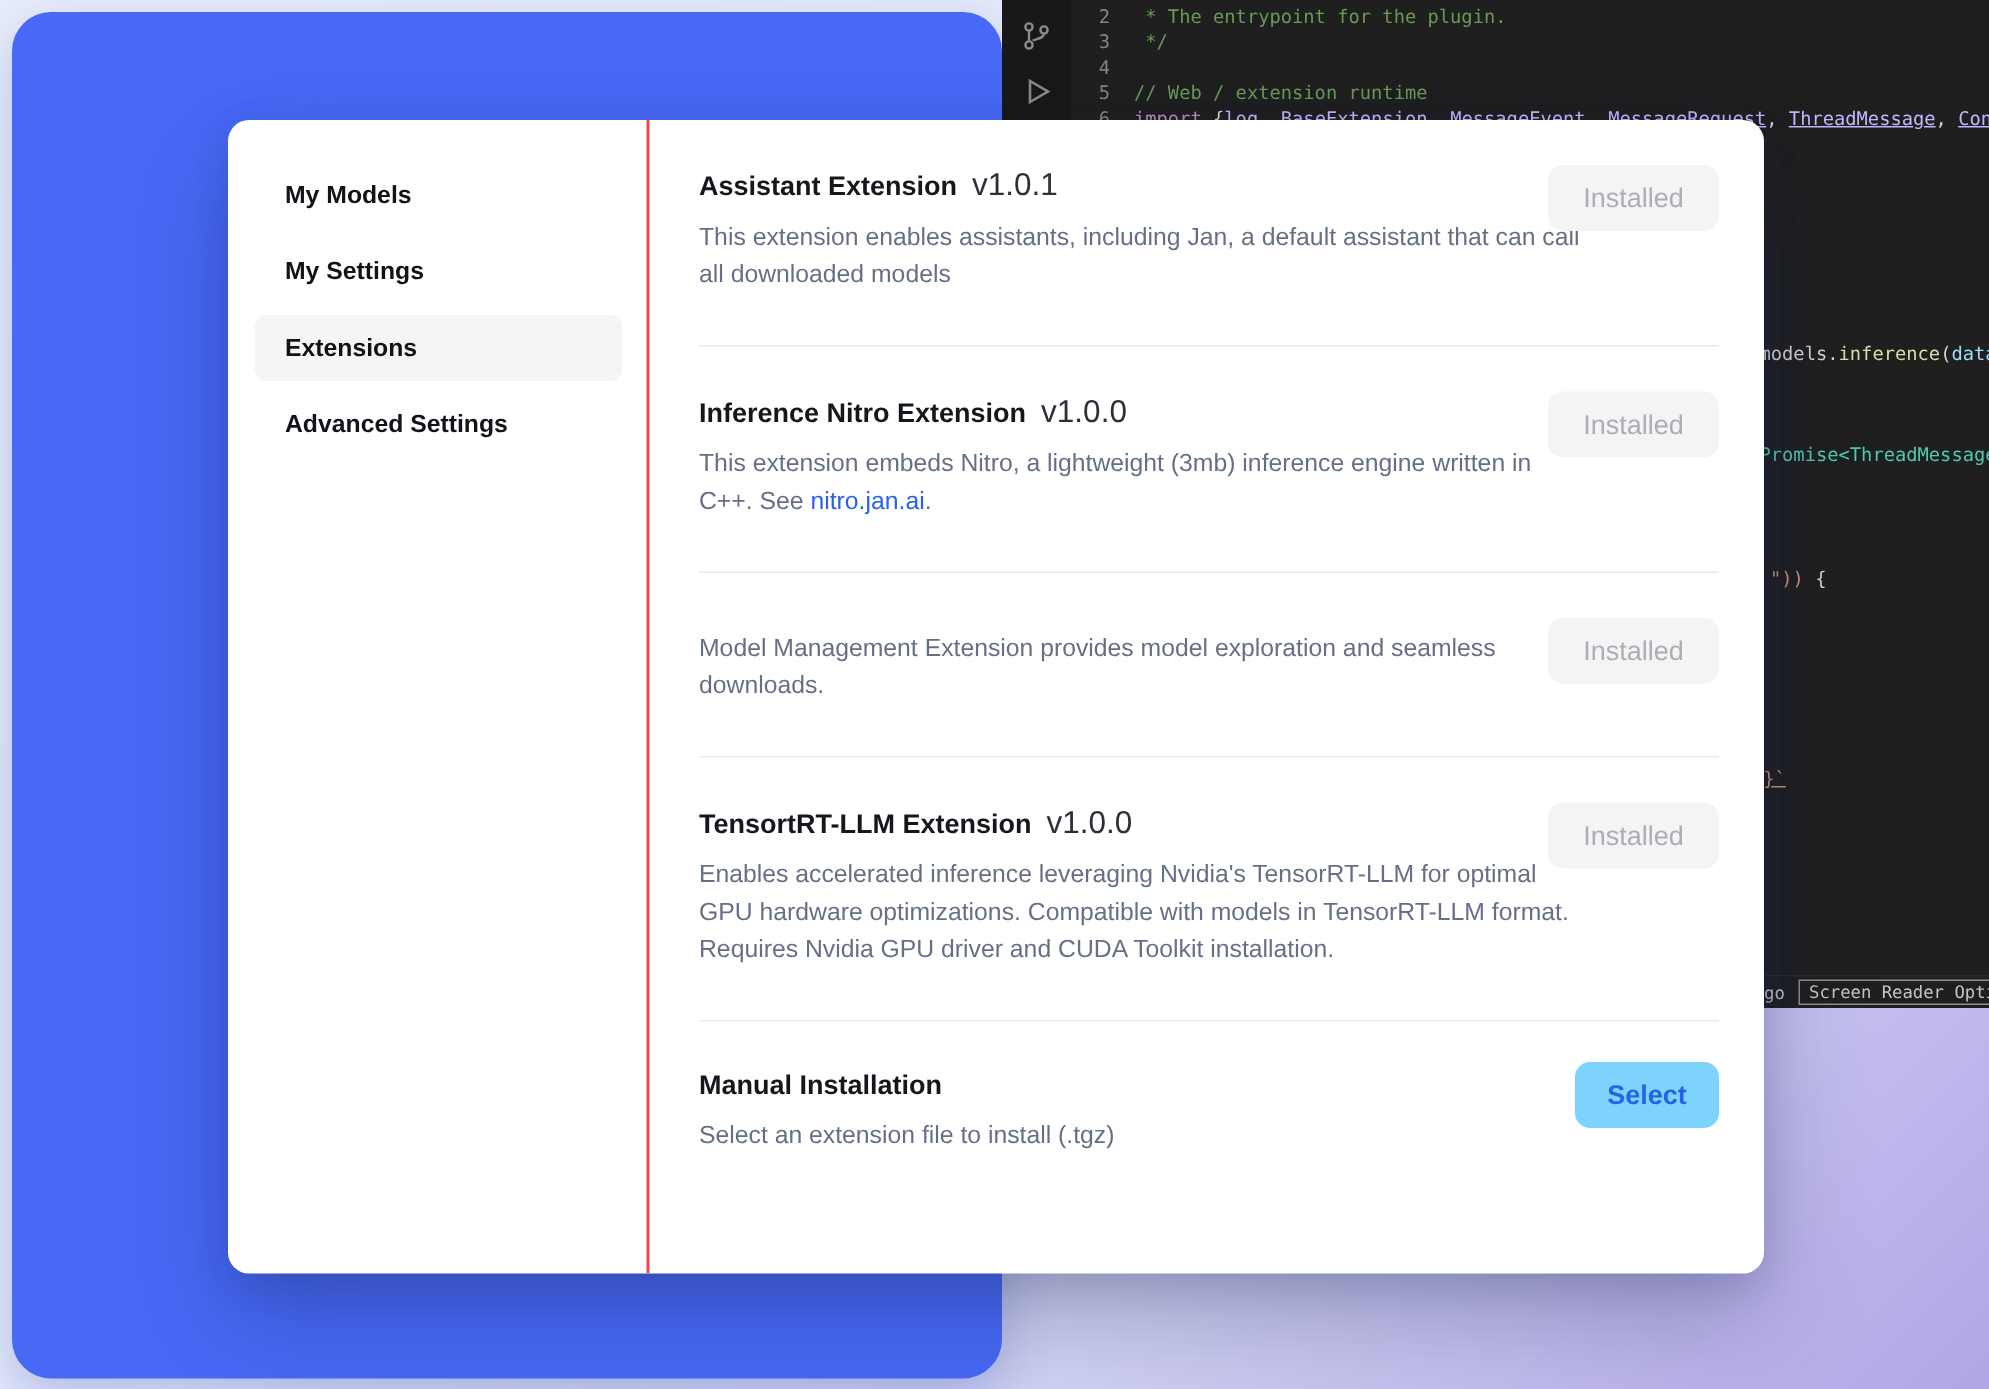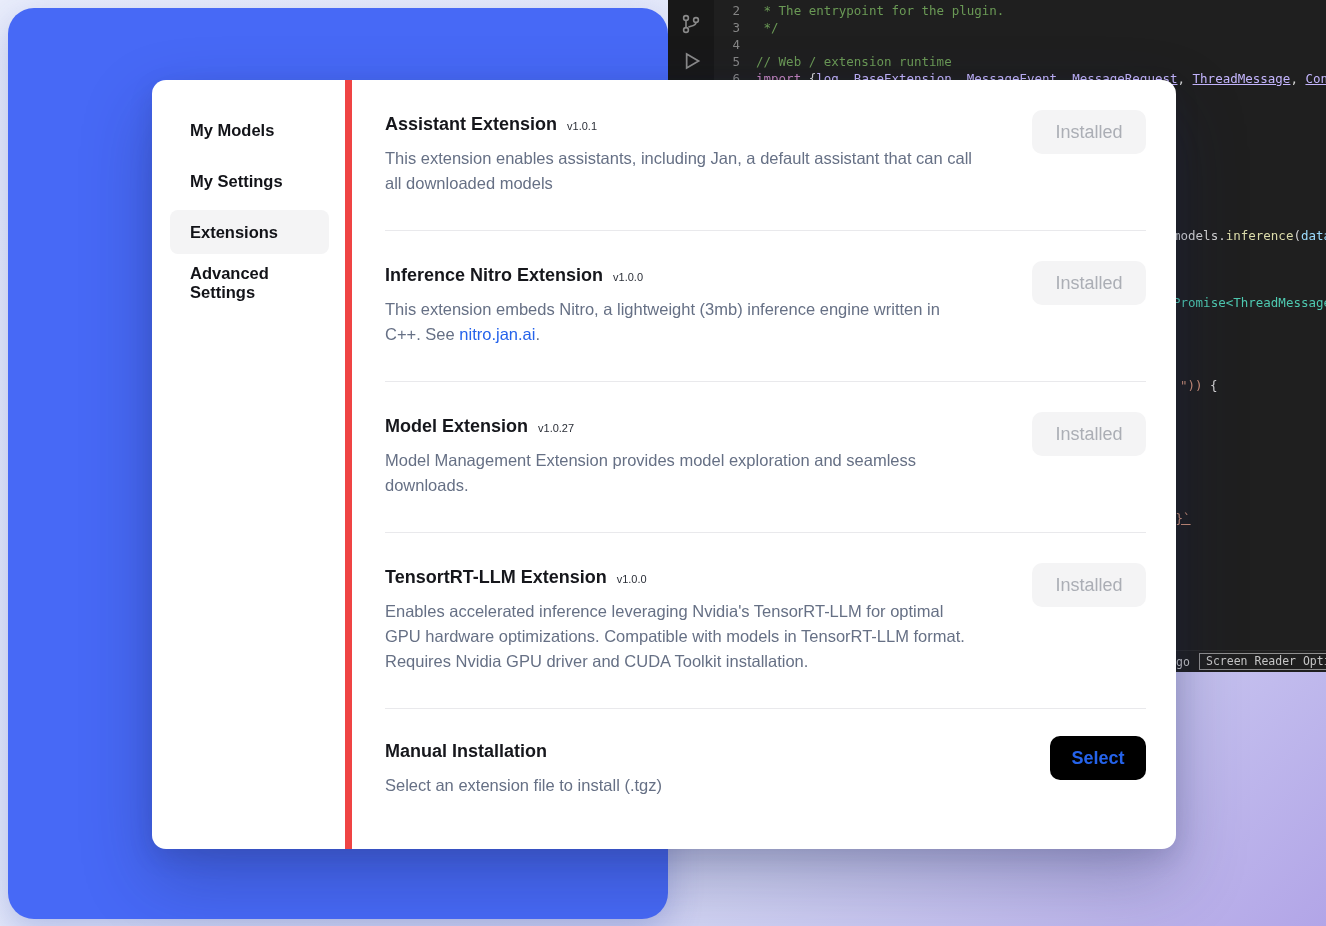--- a/index.html
+++ b/index.html
@@ -51,47 +51,47 @@
     padding:0 6px;line-height:15px;white-space:nowrap;cursor:pointer;
   }
 
   
   .modal{
     position:absolute;left:152px;top:80px;width:1024px;height:769px;
     background:#ffffff;border-radius:14px;overflow:hidden;display:flex;
     box-shadow:0 30px 70px rgba(25,35,85,.30),0 8px 24px rgba(25,35,85,.14);
   }
   .sidebar{
-    width:200px;box-sizing:border-box;border-right:7px solid #ef4444;
+    width:281px;box-sizing:border-box;border-right:2px solid #ef4444;
     padding:28px 16px 0 18px;flex:none;
   }
   .nav-item{
     height:44px;border-radius:8px;display:flex;align-items:center;
     padding:0 20px;margin-bottom:7px;font-size:16.5px;font-weight:600;
     color:#121318;cursor:pointer;
   }
   .nav-item.active{background:#f4f4f5;}
 
   .content{flex:1;padding:0 30px 0 33px;box-sizing:border-box;}
   .row{position:relative;border-bottom:1px solid #e9e9ec;padding:30px 0 34px;}
   .row.last{border-bottom:none;padding:28px 0 20px;}
   .ext-title{font-size:18px;font-weight:700;color:#16171c;line-height:28px;}
-  .ext-version{font-size:11px;font-weight:400;color:#2b2f38;margin-left:10px;}
+  .ext-version{font-size:21px;font-weight:400;color:#2b2f38;margin-left:10px;}
   .ext-desc{
     margin:8px 0 0;font-size:16.5px;line-height:25px;color:#667085;max-width:588px;
   }
   .ext-link{color:#2563eb;text-decoration:none;cursor:pointer;}
   .btn{
     position:absolute;top:30px;right:0;height:44px;min-width:114px;
     border:none;border-radius:10px;background:#f4f4f5;color:#abaeb5;
     font-family:"Liberation Sans", sans-serif;font-size:18px;font-weight:500;
     display:flex;align-items:center;justify-content:center;padding:0 20px;
     box-sizing:border-box;cursor:pointer;
   }
-  .btn.select{top:27px;min-width:96px;color:#2563eb;font-weight:700;background:#000000;}
+  .btn.select{top:27px;min-width:96px;color:#2563eb;font-weight:700;background:#7dd3fc;}
 </style>
 </head>
 <body>
 
 <div class="stage">
 
   <div class="blue-panel"></div>
 
   <div class="editor">
     <div class="activity-bar">
@@ -159,23 +159,20 @@
 
       <section class="row">
         <div>
           <span class="ext-title">Inference Nitro Extension</span><span class="ext-version">v1.0.0</span>
         </div>
         <p class="ext-desc"><span>This extension embeds Nitro, a lightweight (3mb) inference engine written in C++. See </span><a class="ext-link">nitro.jan.ai</a><span>.</span></p>
         <button class="btn">Installed</button>
       </section>
 
       <section class="row">
-        <div>
-          <span class="ext-title">Model Extension</span><span class="ext-version">v1.0.27</span>
-        </div>
         <p class="ext-desc">Model Management Extension provides model exploration and seamless downloads.</p>
         <button class="btn">Installed</button>
       </section>
 
       <section class="row">
         <div>
           <span class="ext-title">TensortRT-LLM Extension</span><span class="ext-version">v1.0.0</span>
         </div>
         <p class="ext-desc">Enables accelerated inference leveraging Nvidia's TensorRT-LLM for optimal GPU hardware optimizations. Compatible with models in TensorRT-LLM format. Requires Nvidia GPU driver and CUDA Toolkit installation.</p>
         <button class="btn">Installed</button>

